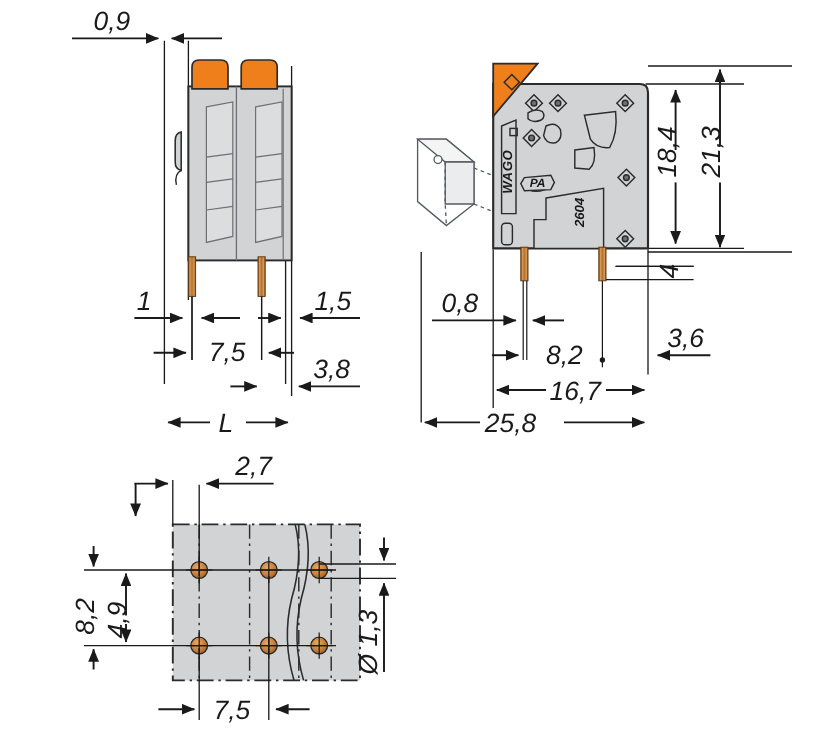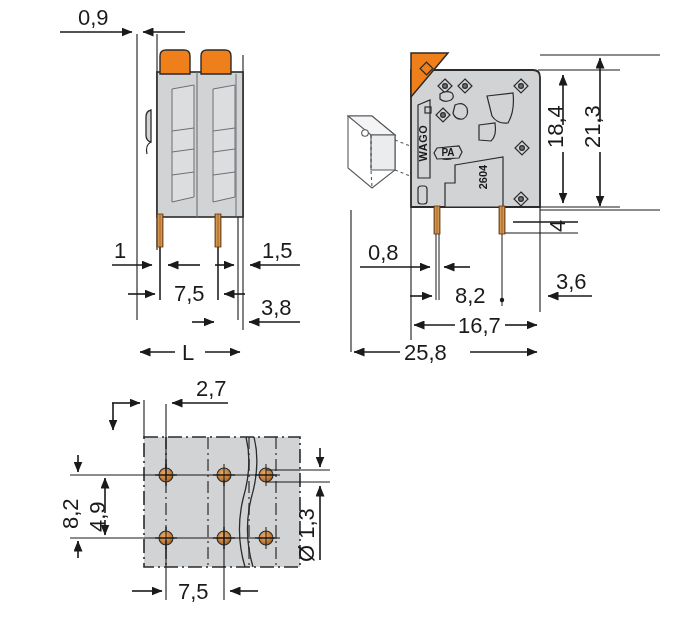--- a/index.html
+++ b/index.html
@@ -1,17 +1,17 @@
 <!DOCTYPE html>
 <html><head>
 <meta charset="utf-8">
 <style>
   html,body{margin:0;padding:0;background:#ffffff;}
   body{width:697px;height:626px;font-family:"Liberation Sans",sans-serif;}
-  #sheet{position:relative;width:697px;height:626px;overflow:hidden;background:#fff;}
+  #sheet{position:relative;width:697px;height:626px;overflow:hidden;background:#fff;font-style:italic;}
   svg{display:block;}
   .dimtxt{font-family:"Liberation Sans",sans-serif;fill:#1a1a1a;font-size:22px;}
   .smalltxt{font-family:"Liberation Sans",sans-serif;fill:#1a1a1a;font-size:9px;font-weight:bold;}
 </style>
 </head>
 <body>
 
 <div id="sheet">
 <svg width="697" height="626" viewBox="0 0 697 626" xmlns="http://www.w3.org/2000/svg">
 

